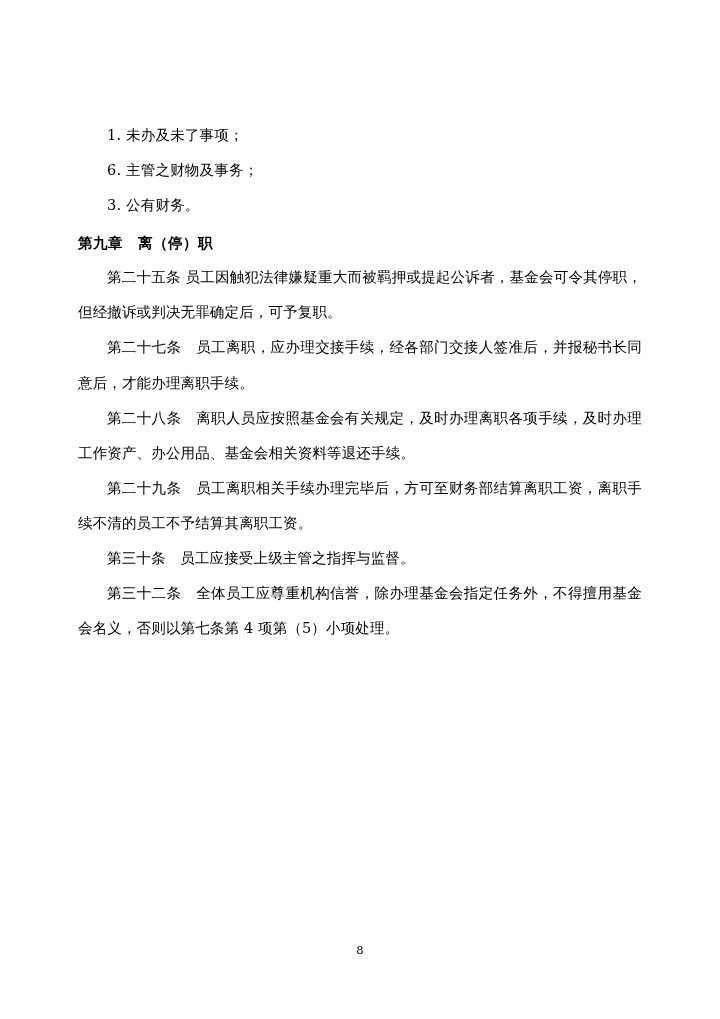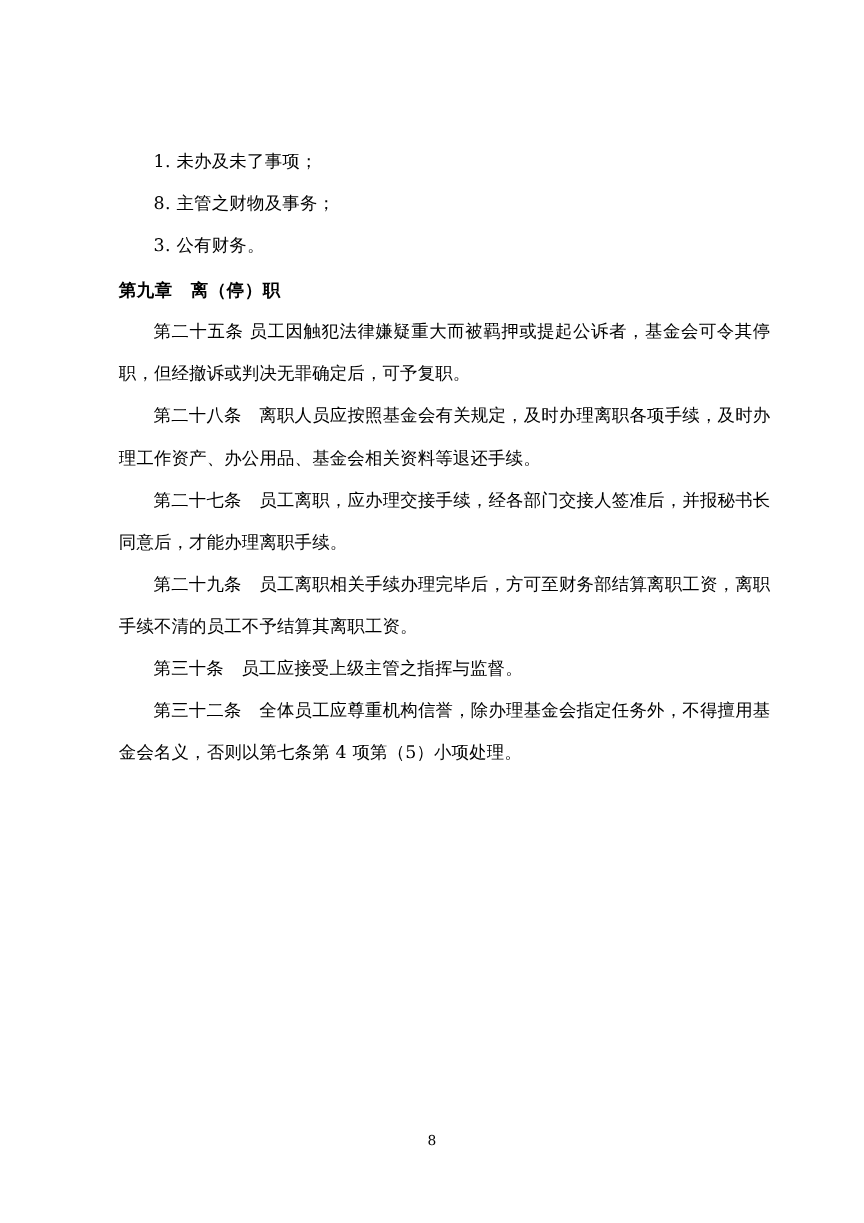--- a/index.html
+++ b/index.html
@@ -12,21 +12,21 @@
     background: #ffffff;
     font-family: "DejaVu Serif", "Liberation Serif", serif;
     color: #000000;
     overflow: hidden;
   }
   .page {
     position: relative;
     width: 720px;
     height: 1019px;
     box-sizing: border-box;
-    padding: 118px 78px 0 99px;
+    padding: 118px 78px 0 78px;
     background: #ffffff;
   }
   .doc-body {
     font-size: 14.5px;
     line-height: 2.42;
     text-align: justify;
     text-justify: inter-ideograph;
   }
   p {
     margin: 0;
@@ -55,24 +55,24 @@
     font-family: "DejaVu Serif", "Liberation Serif", serif;
     color: #000;
   }
 </style>
 </head>
 <body>
 
 <div class="page">
   <div class="doc-body">
     <p class="list-item">1. 未办及未了事项；</p>
-    <p class="list-item">8. 主管之财物及事务；</p>
+    <p class="list-item">6. 主管之财物及事务；</p>
     <p class="list-item">3. 公有财务。</p>
     <p class="heading">第九章　离（停）职</p>
     <p class="para">第二十五条 员工因触犯法律嫌疑重大而被羁押或提起公诉者，基金会可令其停职，但经撤诉或判决无罪确定后，可予复职。</p>
+    <p class="para">第二十七条　员工离职，应办理交接手续，经各部门交接人签准后，并报秘书长同意后，才能办理离职手续。</p>
     <p class="para">第二十八条　离职人员应按照基金会有关规定，及时办理离职各项手续，及时办理工作资产、办公用品、基金会相关资料等退还手续。</p>
-    <p class="para">第二十七条　员工离职，应办理交接手续，经各部门交接人签准后，并报秘书长同意后，才能办理离职手续。</p>
     <p class="para">第二十九条　员工离职相关手续办理完毕后，方可至财务部结算离职工资，离职手续不清的员工不予结算其离职工资。</p>
     <p class="para">第三十条　员工应接受上级主管之指挥与监督。</p>
     <p class="para">第三十二条　全体员工应尊重机构信誉，除办理基金会指定任务外，不得擅用基金会名义，否则以第七条第 4 项第（5）小项处理。</p>
   </div>
   <div class="page-number">8</div>
 </div>
 
 </body></html>

